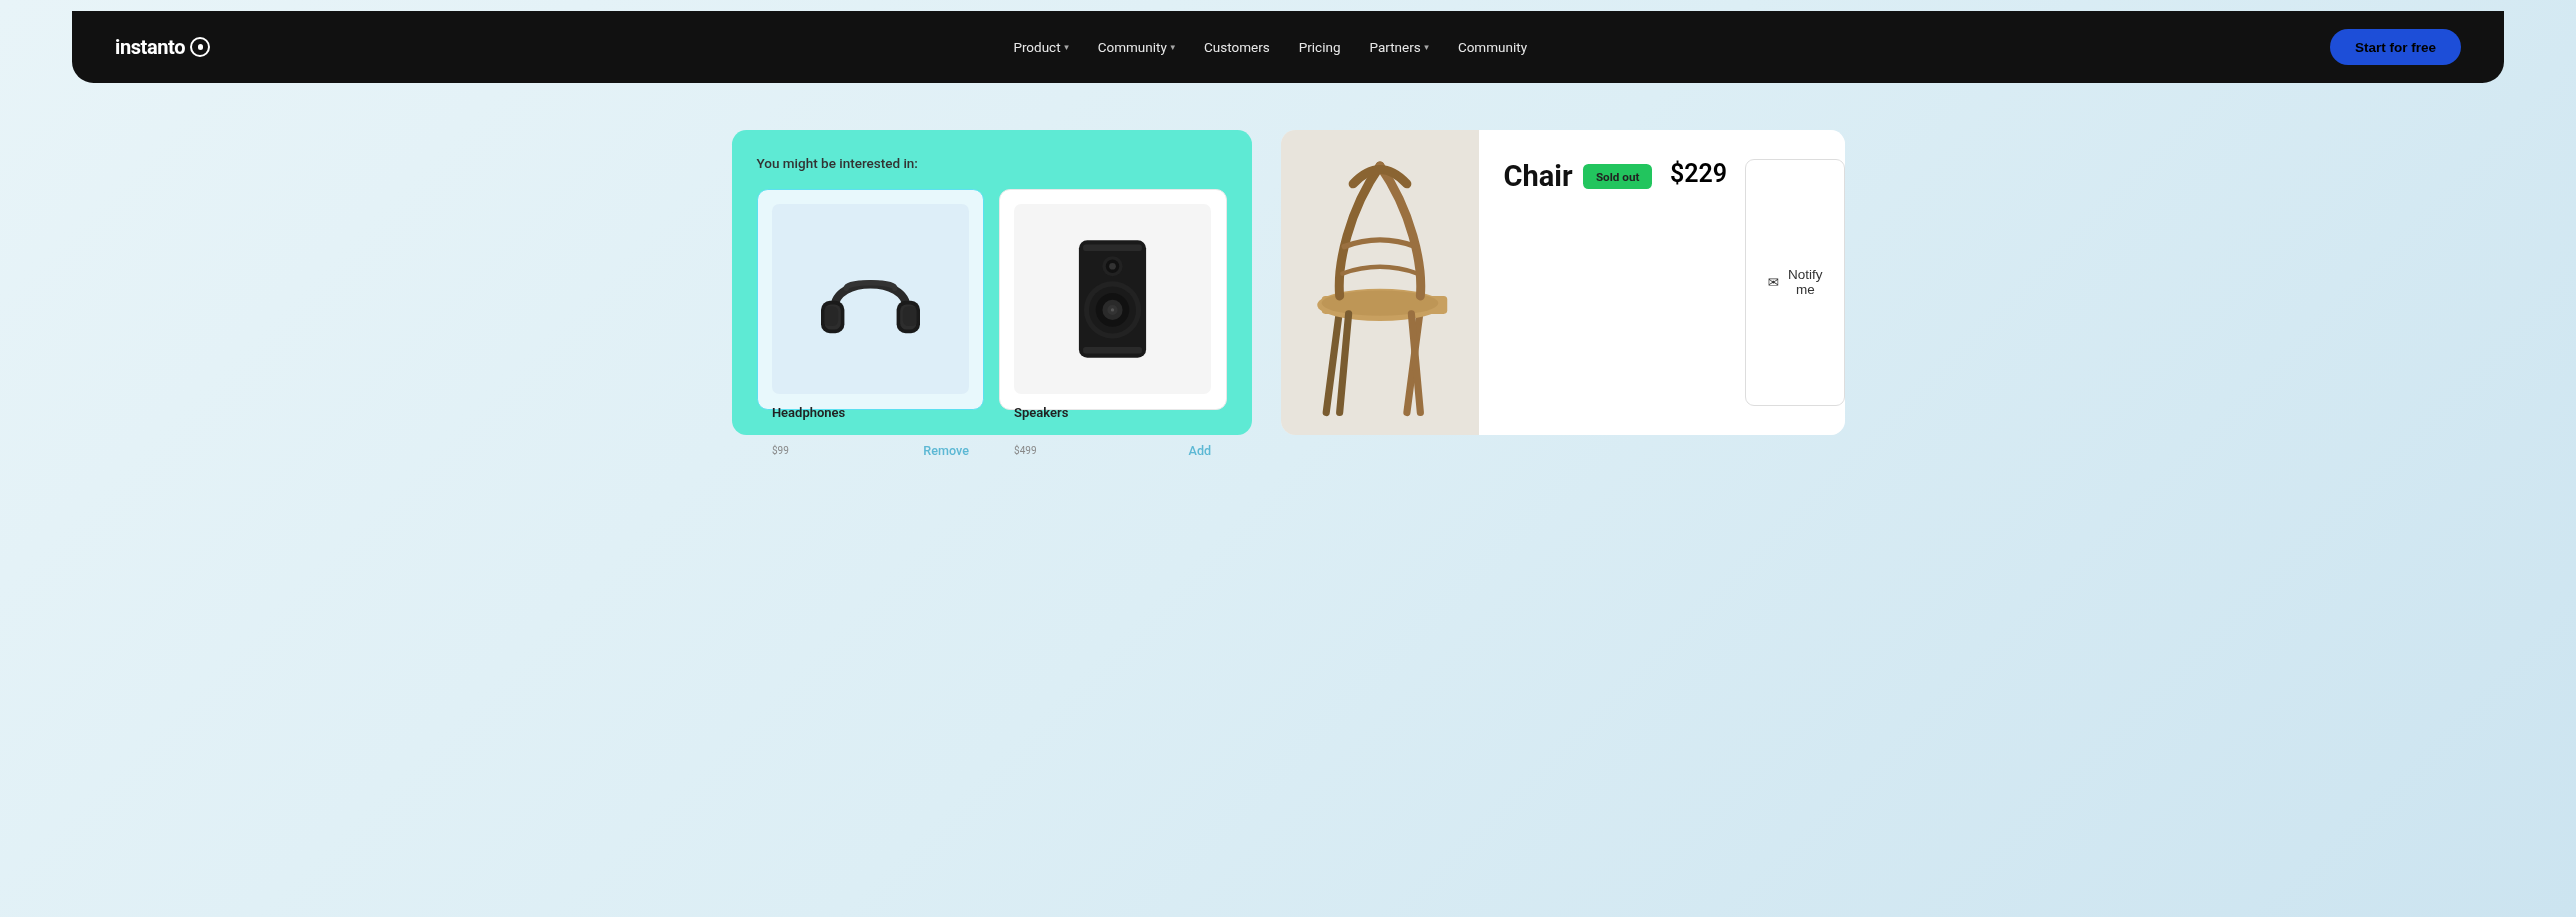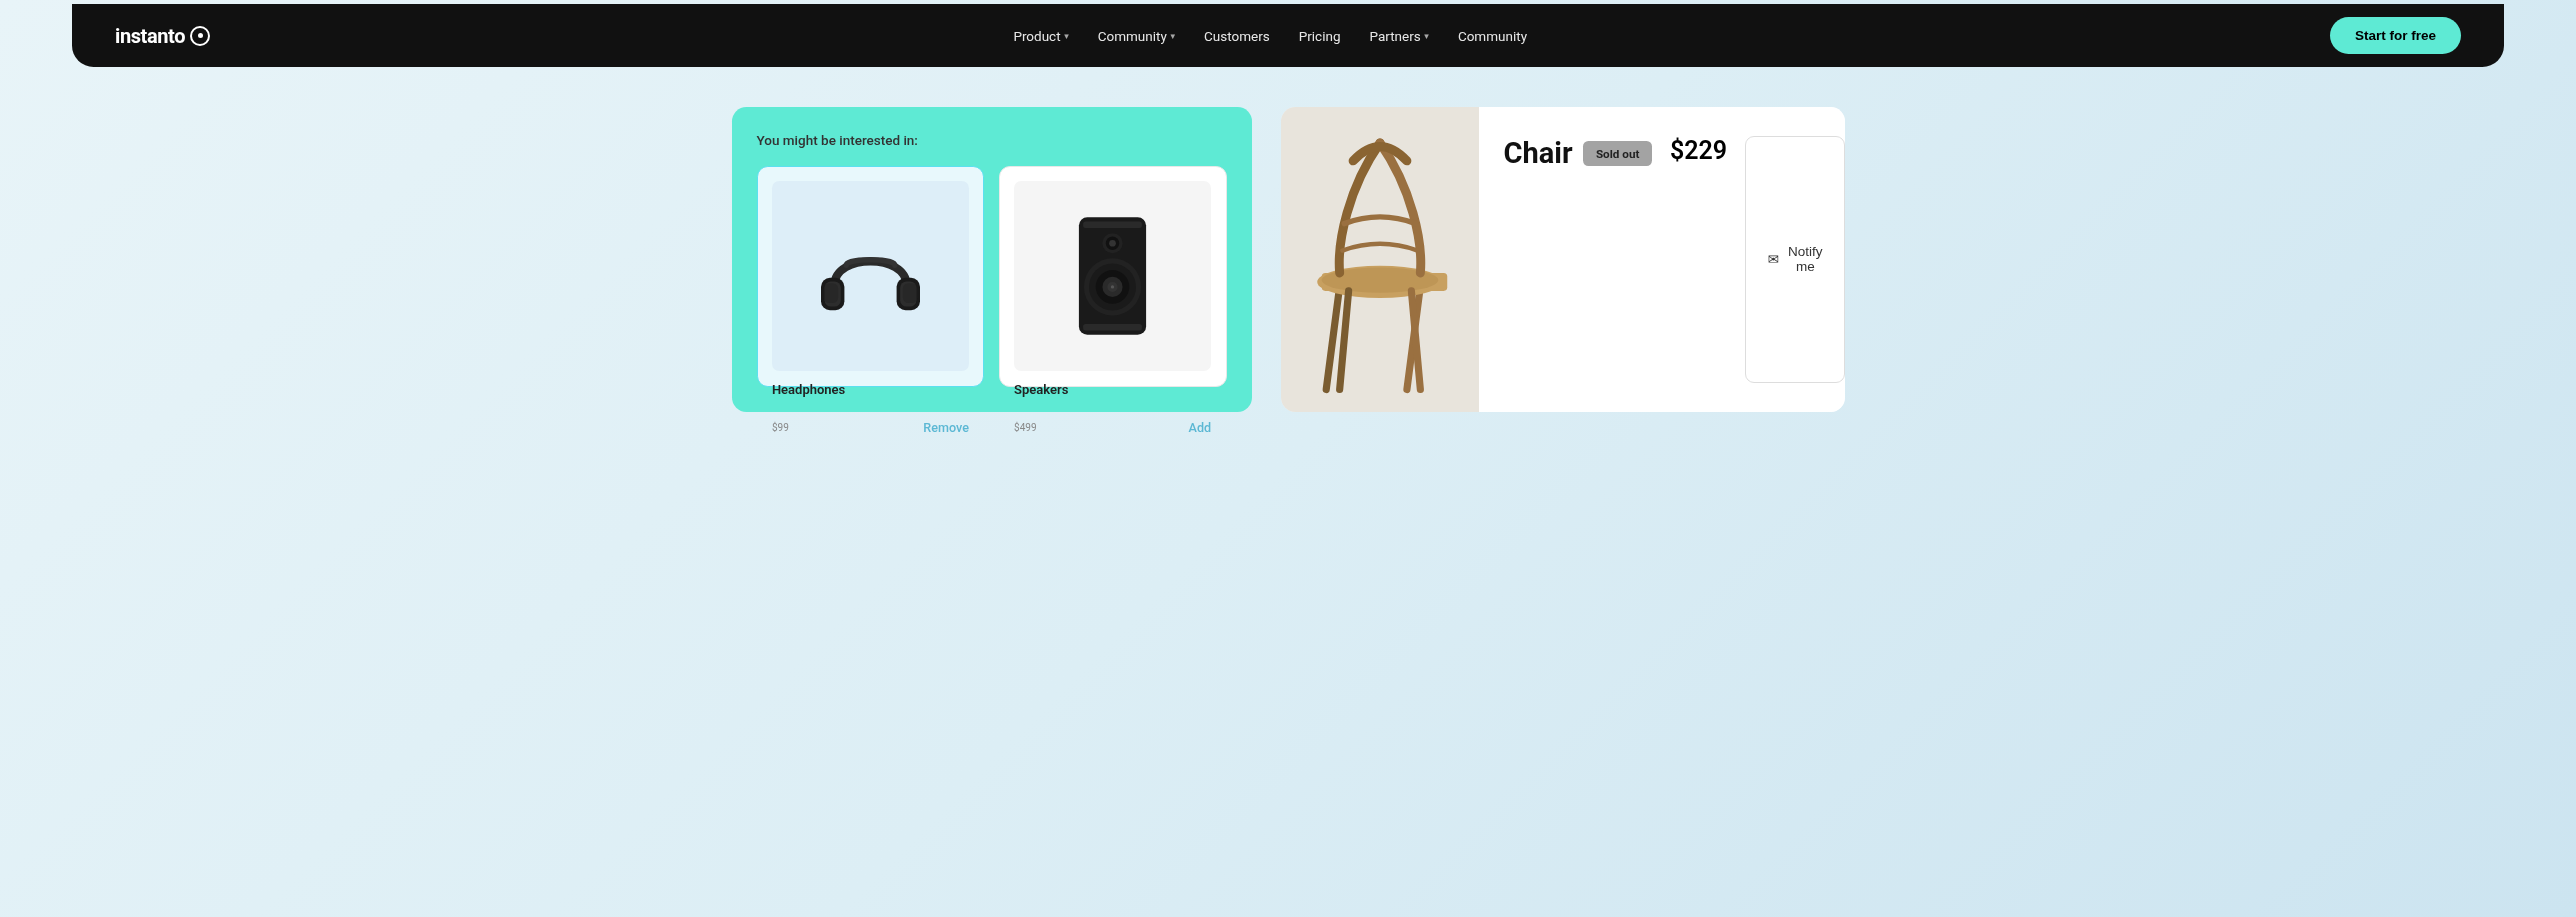--- a/index.html
+++ b/index.html
@@ -8,25 +8,25 @@
       background: linear-gradient(135deg, #e8f4f8 0%, #dceef5 50%, #cce4f0 100%);
       min-height: 100vh;
       overflow-x: hidden;
     }
 
     
     .navbar {
       background: #111;
       border-radius: 0 0 21.6px 21.6px;
       padding: 0 43px;
-      height: 63px;
+      height: 72px;
       display: flex;
       align-items: center;
       justify-content: space-between;
-      margin: 4px 72px;
+      margin: 11px 72px;
       position: relative;
       z-index: 10;
     }
     .nav-logo {
       display: flex;
       align-items: center;
       gap: 3.6px;
     }
     .nav-logo-text {
       color: #fff;
@@ -66,21 +66,21 @@
       display: flex;
       align-items: center;
       gap: 3.6px;
       opacity: 0.9;
     }
     .dropdown-arrow {
       font-size: 9px;
       opacity: 0.7;
     }
     .btn-start {
-      background: #5eead4;
+      background: #1d4ed8;
       color: #000;
       border: none;
       border-radius: 45px;
       padding: 10.8px 25px;
       font-size: 13.5px;
       font-weight: 600;
       cursor: pointer;
       white-space: nowrap;
     }
 
@@ -212,21 +212,21 @@
       align-items: flex-start;
       justify-content: space-between;
       gap: 10.8px;
     }
     .product-title {
       font-size: 29px;
       font-weight: 700;
       color: #111;
     }
     .sold-out-badge {
-      background: #a3a3a3;
+      background: #22c55e;
       color: #222;
       font-size: 11.7px;
       font-weight: 700;
       padding: 5.4px 12.6px;
       border-radius: 5.4px;
       white-space: nowrap;
       margin-top: 5.4px;
     }
     .material-section {}
     .material-label {

